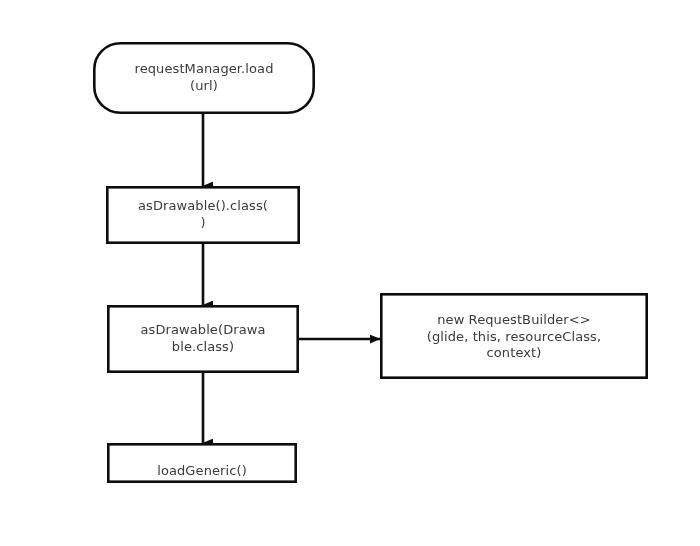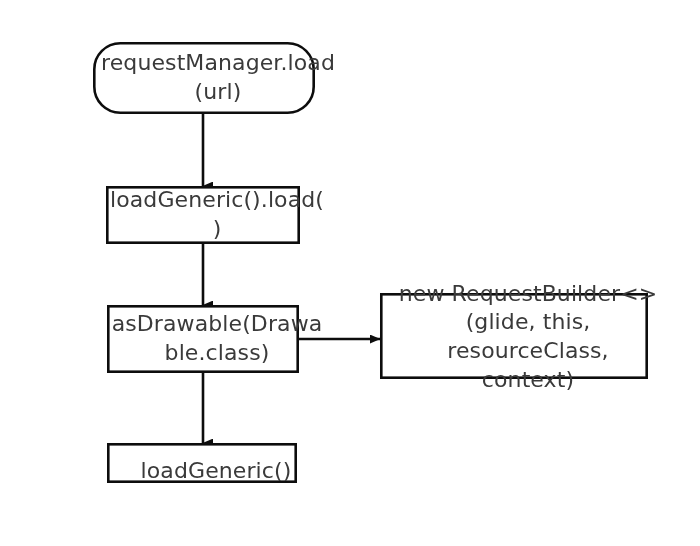--- a/index.html
+++ b/index.html
@@ -21,27 +21,26 @@
     width: 700px;
     height: 546px;
   }
   .node-label {
     position: absolute;
     display: flex;
     align-items: center;
     justify-content: center;
     text-align: center;
     color: #3a3a3a;
-    font-size: 22px;
+    font-size: 13px;
     line-height: 1.30;
     letter-spacing: 0.1px;
     white-space: pre-line;
     pointer-events: none;
     box-sizing: border-box;
-    margin-left: 14px;
   }
   .nd-start  { left: 93px;  top: 42px;  width: 222px; height: 72px; }
   .nd-p1     { left: 106px; top: 186px; width: 194px; height: 58px; }
   .nd-p2     { left: 107px; top: 305px; width: 192px; height: 68px; border-radius: 18px; }
   .nd-p3     { left: 380px; top: 293px; width: 268px; height: 88px; }
   .nd-p4     { left: 107px; top: 443px; width: 190px; height: 57px; }
 </style>
 </head>
 <body>
 
@@ -78,21 +77,21 @@
   <rect x="108.3" y="306.3" width="189.4" height="65.4" fill="#ffffff" stroke="#0d0d0d" stroke-width="2.6"></rect>
 
   <rect x="381.3" y="294.3" width="265.4" height="83.4" fill="#ffffff" stroke="#0d0d0d" stroke-width="2.6"></rect>
 
   <rect x="108.3" y="444.3" width="187.4" height="37.4" fill="#ffffff" stroke="#0d0d0d" stroke-width="2.6"></rect>
 </svg>
 
 <div class="node-label nd-start">requestManager.load
 (url)</div>
 
-<div class="node-label nd-p1">loadGeneric().load(
+<div class="node-label nd-p1">asDrawable().class(
 )</div>
 
 <div class="node-label nd-p2">asDrawable(Drawa
 ble.class)</div>
 
 <div class="node-label nd-p3">new RequestBuilder&lt;&gt;
 (glide, this, resourceClass,
 context)</div>
 
 <div class="node-label nd-p4">loadGeneric()</div>

